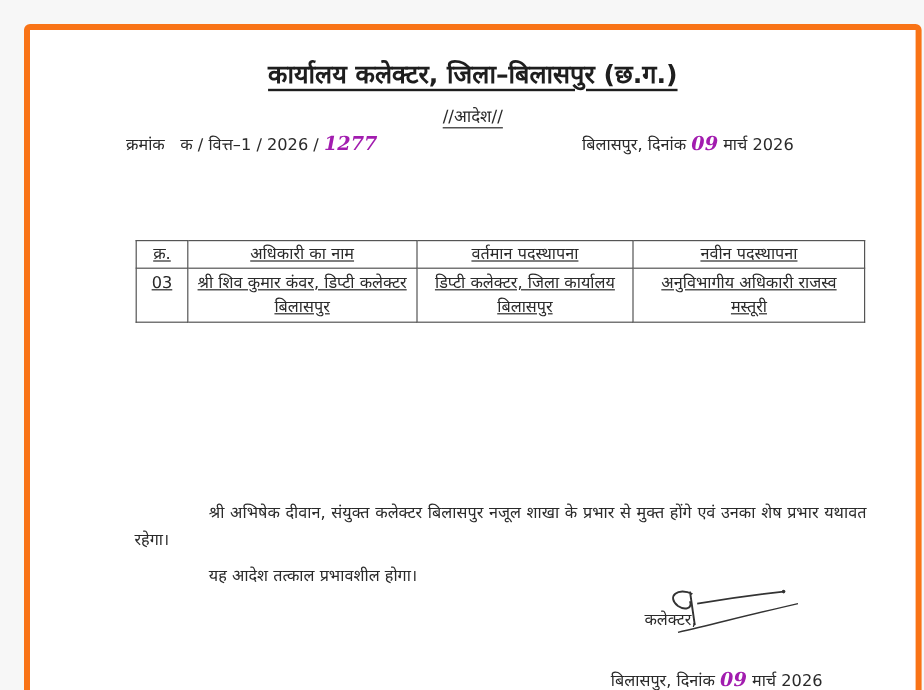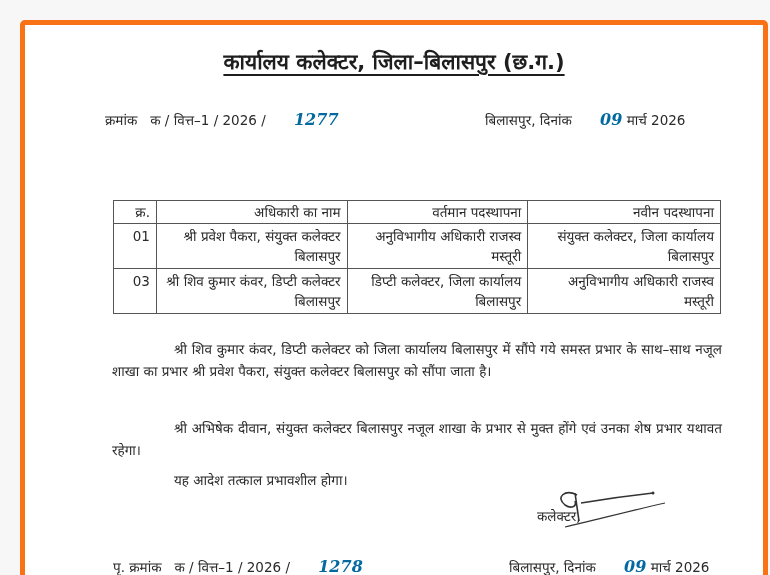--- a/index.html
+++ b/index.html
@@ -63,22 +63,21 @@
       top: 85px;
       font-size: 13.5px;
     }
     .ref-left { left: 80px; }
     .ref-right { left: 460px; }
     .handnum {
       font-family: "DejaVu Serif", serif;
       font-style: italic;
       font-size: 16px;
       font-weight: bold;
-      color: #0369a1;
-      margin-left: 24px;
+      color: #a21caf;
     }
     .para {
       position: absolute;
       left: 87px;
       width: 610px;
       font-size: 13.5px;
       line-height: 22px;
       text-align: justify;
       text-align-last: left;
     }
@@ -92,24 +91,25 @@
       position: absolute;
       left: 88px;
       top: 175px;
       width: 608px;
       border-collapse: collapse;
       font-size: 13.5px;
     }
     table.posting th, table.posting td {
       border: 1.3px solid #555;
       padding: 2px 6px;
-      text-align: right;
+      text-align: center;
       vertical-align: top;
       font-weight: normal;
       line-height: 20px;
+      text-decoration: underline;
     }
     table.posting th { padding-top: 1px; padding-bottom: 1px; }
     .c1 { width: 30px; }
     .c2 { width: 178px; }
     .c3 { width: 168px; }
     .c4 { width: 180px; }
 
     .sign-block {
       position: absolute;
       left: 460px;
@@ -157,20 +157,23 @@
 </head>
 <body>
 
 <div class="card">
   <div class="doc">
 
     <div class="title">
       <span>कार्यालय कलेक्टर, जिला–बिलासपुर (छ.ग.)</span>
     </div>
 
+    <div class="subtitle">
+      <span>//आदेश//</span>
+    </div>
 
     <div class="ref-line ref-left">
       <span>क्रमांक</span>&nbsp;&nbsp;
       <span>क / वित्त–1 / 2026 /</span>
       <span class="handnum">1277</span>
     </div>
 
     <div class="ref-line ref-right">
       <span>बिलासपुर, दिनांक</span>
       <span class="handnum">09</span>
@@ -182,55 +185,43 @@
       <thead>
         <tr>
           <th class="c1">क्र.</th>
           <th class="c2">अधिकारी का नाम</th>
           <th class="c3">वर्तमान पदस्थापना</th>
           <th class="c4">नवीन पदस्थापना</th>
         </tr>
       </thead>
       <tbody>
         <tr>
-          <td>01</td>
-          <td>श्री प्रवेश पैकरा, संयुक्त कलेक्टर बिलासपुर</td>
-          <td>अनुविभागीय अधिकारी राजस्व मस्तूरी</td>
-          <td>संयुक्त कलेक्टर, जिला कार्यालय बिलासपुर</td>
-        </tr>
-        <tr>
           <td>03</td>
           <td>श्री शिव कुमार कंवर, डिप्टी कलेक्टर बिलासपुर</td>
           <td>डिप्टी कलेक्टर, जिला कार्यालय बिलासपुर</td>
           <td>अनुविभागीय अधिकारी राजस्व मस्तूरी</td>
         </tr>
       </tbody>
     </table>
 
-    <div class="para para-2 indent">श्री शिव कुमार कंवर, डिप्टी कलेक्टर को जिला कार्यालय बिलासपुर में सौंपे गये समस्त प्रभार के साथ–साथ नजूल शाखा का प्रभार श्री प्रवेश पैकरा, संयुक्त कलेक्टर बिलासपुर को सौंपा जाता है।</div>
 
     <div class="para para-3 indent">श्री अभिषेक दीवान, संयुक्त कलेक्टर बिलासपुर नजूल शाखा के प्रभार से मुक्त होंगे एवं उनका शेष प्रभार यथावत रहेगा।</div>
 
     <div class="para para-4 indent">यह आदेश तत्काल प्रभावशील होगा।</div>
 
     <div class="sign-block">
       <svg class="signature-svg" width="150" height="45" viewBox="0 0 150 45">
         <path d="M52 8 C40 2, 30 10, 40 18 C46 22, 52 20, 50 14 M50 6 L54 34" stroke="#333" stroke-width="1.6" fill="none"></path>
         <path d="M56 16 C80 12, 110 8, 128 6" stroke="#333" stroke-width="1.4" fill="none"></path>
         <path d="M40 40 C70 33, 105 24, 140 16" stroke="#333" stroke-width="1.2" fill="none"></path>
         <circle cx="128" cy="6" r="1.5" fill="#333"></circle>
       </svg>
       <div class="sign-title">कलेक्टर,</div>
     </div>
 
-    <div class="foot-left">
-      <span>पृ. क्रमांक</span>&nbsp;&nbsp;
-      <span>क / वित्त–1 / 2026 /</span>
-      <span class="handnum">1278</span>
-    </div>
 
     <div class="foot-right">
       <span>बिलासपुर, दिनांक</span>
       <span class="handnum">09</span>
       <span>मार्च 2026</span>
     </div>
 
     <div class="cutoff">प्रतिलिपि</div>
 
   </div>

